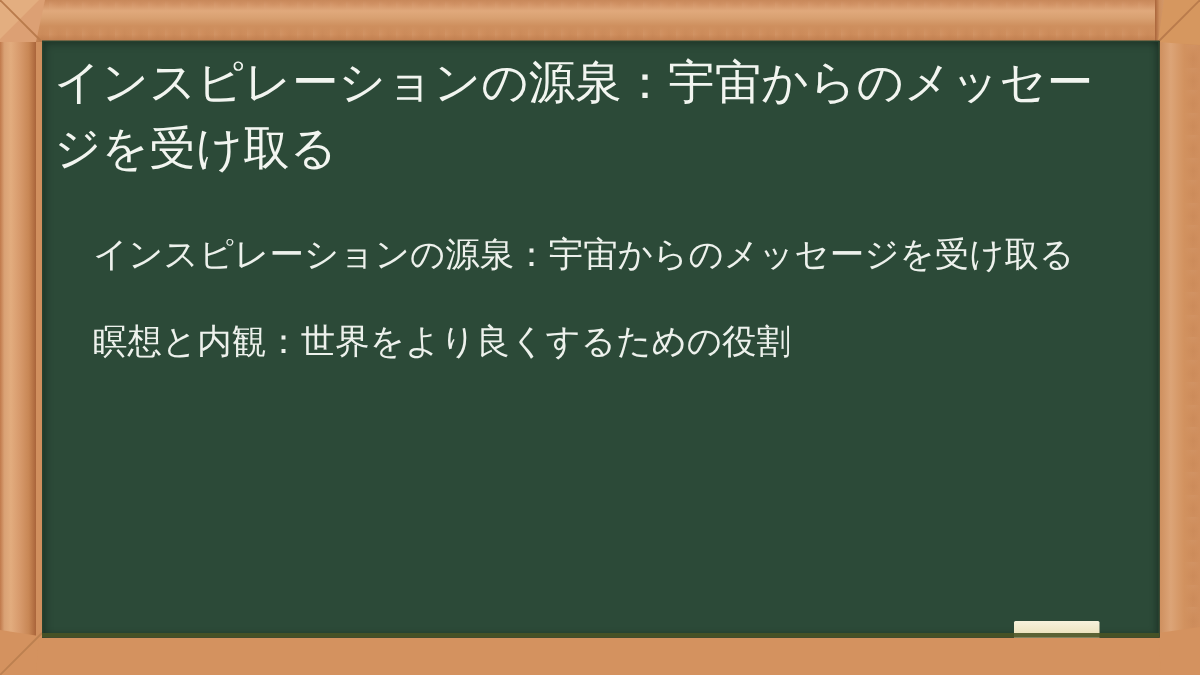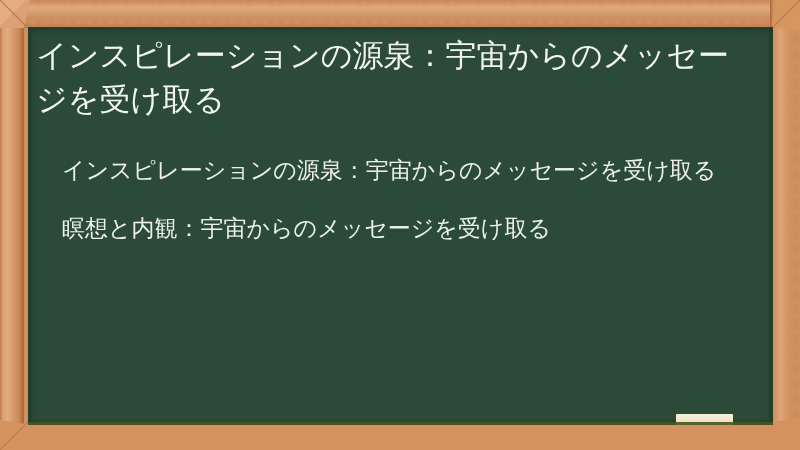--- a/index.html
+++ b/index.html
@@ -94,20 +94,21 @@
     left: 28px;
     top: 27px;
     width: 745px;
     height: 398px;
     background: #2C4A38;
     box-shadow:
       inset 0 0 0 1px #27422F,
       inset 2px 2px 6px rgba(0,0,0,0.30),
       inset -2px -2px 5px rgba(0,0,0,0.25);
     overflow: hidden;
+    font-family: Liberation Serif, serif;
   }
   .board-bottom-line {
     position: absolute;
     left: 0; right: 0; bottom: 0;
     height: 3px;
     background: #4A5426;
     opacity: 0.9;
   }
 
   
@@ -189,20 +190,20 @@
       </svg>
     </div>
   </div>
 
   <div class="board">
 
     <div class="title">インスピレーションの源泉：宇宙からのメッセージを受け取る</div>
 
     <ul class="list">
       <li class="list-item">インスピレーションの源泉：宇宙からのメッセージを受け取る</li>
-      <li class="list-item">瞑想と内観：宇宙からのメッセージを受け取る</li>
+      <li class="list-item">瞑想と内観：世界をより良くするための役割</li>
     </ul>
 
     <div class="chalk"></div>
     <div class="board-bottom-line"></div>
   </div>
 
 </div>
 
 </body></html>

